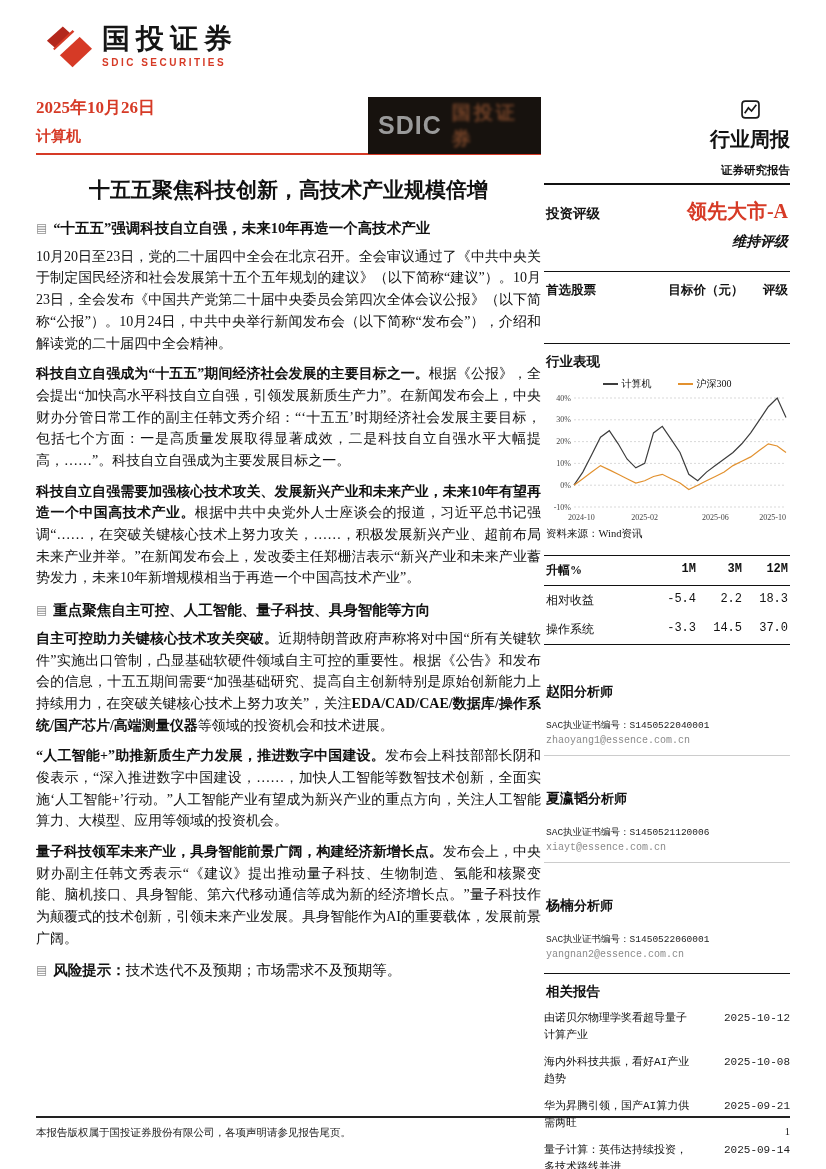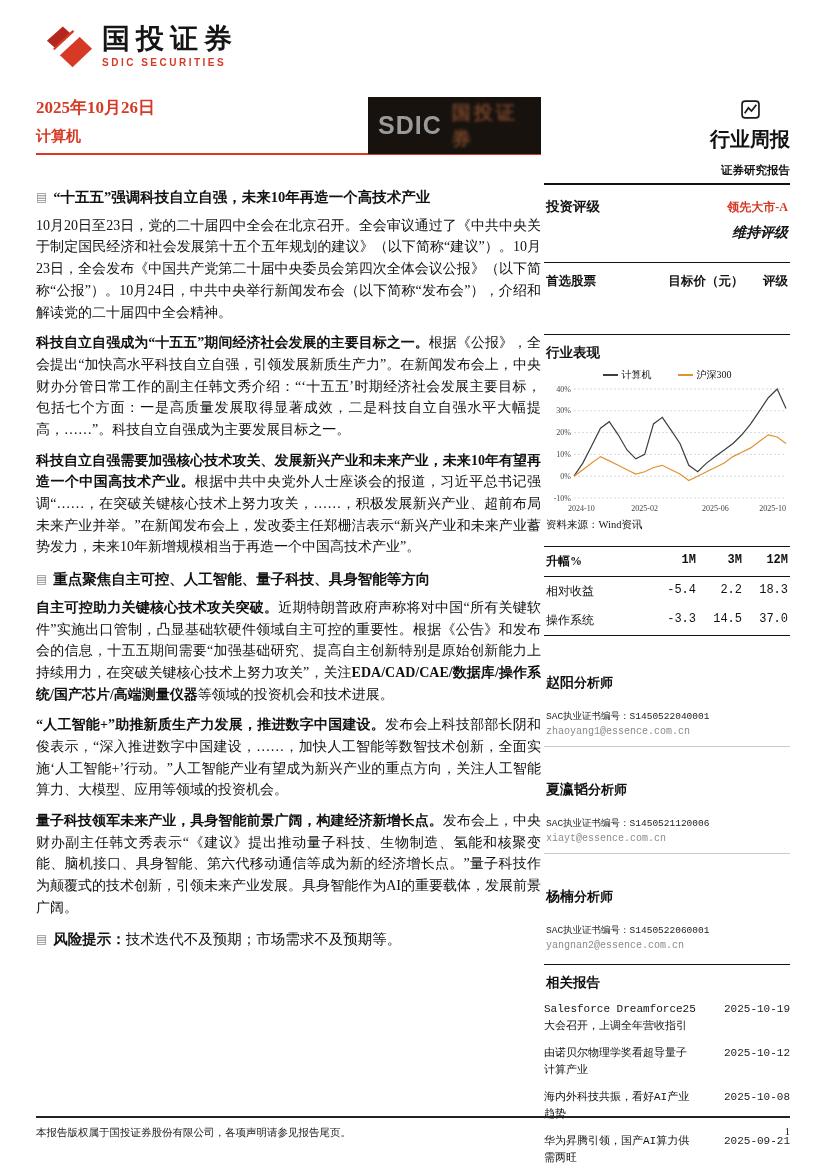--- a/index.html
+++ b/index.html
@@ -30,21 +30,21 @@
   .title{text-align:center;font-size:21px;font-weight:700;margin:0 0 14px 0;}
   .sec-h{font-size:14.5px;margin:11px 0 6px;display:flex;align-items:flex-start;gap:6px;line-height:1.5;}
   .bullet{color:#8f8f8f;font-size:12px;line-height:1.7;flex:0 0 auto;}
   .main p{font-size:14px;line-height:1.55;text-align:justify;margin:0 0 9px 0;}
 
   
   .sidebar{position:absolute;left:544px;top:183px;width:246px;font-size:12px;}
   .blk-rating{border-top:2px solid #111;padding:13px 2px 10px;}
   .rating-row{display:flex;justify-content:space-between;align-items:baseline;}
   .rating-label{font-size:13.5px;font-weight:700;}
-  .rating-value{font-size:12px;font-weight:700;color:#d63a26;}
+  .rating-value{font-size:20px;font-weight:700;color:#d63a26;}
   .rating-maintain{text-align:right;font-size:14px;font-weight:700;font-style:italic;margin-top:8px;}
   .blk-stocks{border-top:1px solid #111;margin-top:10px;padding:10px 2px 0;}
   .stocks-head{display:flex;font-weight:700;font-size:12.5px;}
   .stocks-head .s0{flex:1;text-align:left;}
   .stocks-head .s1{width:88px;text-align:center;}
   .stocks-head .s2{width:38px;text-align:right;}
   .stocks-space{height:44px;}
   .blk-perf{border-top:1px solid #111;padding:9px 0 4px;}
   .perf-title{font-weight:700;font-size:13.5px;margin-bottom:6px;padding-left:2px;}
   .legend{display:flex;justify-content:center;gap:26px;font-size:10px;align-items:center;margin-bottom:2px;}
@@ -105,20 +105,21 @@
   <div class="report-type">
     <svg width="19" height="19" viewBox="0 0 18 18">
       <rect x="1" y="1" width="16" height="16" rx="3" fill="none" stroke="#1a1a1a" stroke-width="1.6"></rect>
       <polyline points="3.5,12.5 7,7.5 10,10.5 14.5,4.5" fill="none" stroke="#1a1a1a" stroke-width="1.6"></polyline>
     </svg>
     <span>行业周报</span>
   </div>
   <div class="report-cat">证券研究报告</div>
 
   <div class="main">
+    <h1 class="title">十五五聚焦科技创新，高技术产业规模倍增</h1>
     <div>
         <section class="sec">
           <div class="sec-h">
             <span class="bullet">▤</span>
             <span class="sec-ht"><span class="b">“十五五”强调科技自立自强，未来10年再造一个高技术产业</span></span>
           </div>
           <p><span>10月20日至23日，党的二十届四中全会在北京召开。全会审议通过了《中共中央关于制定国民经济和社会发展第十五个五年规划的建议》（以下简称“建议”）。10月23日，全会发布《中国共产党第二十届中央委员会第四次全体会议公报》（以下简称“公报”）。10月24日，中共中央举行新闻发布会（以下简称“发布会”），介绍和解读党的二十届四中全会精神。</span></p>
           <p><span class="b">科技自立自强成为“十五五”期间经济社会发展的主要目标之一。</span><span>根据《公报》，全会提出“加快高水平科技自立自强，引领发展新质生产力”。在新闻发布会上，中央财办分管日常工作的副主任韩文秀介绍：“‘十五五’时期经济社会发展主要目标，包括七个方面：一是高质量发展取得显著成效，二是科技自立自强水平大幅提高，……”。科技自立自强成为主要发展目标之一。</span></p>
           <p><span class="b">科技自立自强需要加强核心技术攻关、发展新兴产业和未来产业，未来10年有望再造一个中国高技术产业。</span><span>根据中共中央党外人士座谈会的报道，习近平总书记强调“……，在突破关键核心技术上努力攻关，……，积极发展新兴产业、超前布局未来产业并举。”在新闻发布会上，发改委主任郑栅洁表示“新兴产业和未来产业蓄势发力，未来10年新增规模相当于再造一个中国高技术产业”。</span></p>
         </section>
@@ -239,24 +240,20 @@
           </div>
           <div class="an-cert mono">SAC执业证书编号：S1450522060001</div>
           <div class="an-email mono">yangnan2@essence.com.cn</div>
         </div>
       </div>
 
     <div class="blk-related">
       <div class="rel-title">相关报告</div>
       <div>
           <div class="rel-item mono">
-            <span class="t">Salesforce Dreamforce25大会召开，上调全年营收指引</span>
-            <span class="d">2025-10-19</span>
-          </div>
-          <div class="rel-item mono">
             <span class="t">由诺贝尔物理学奖看超导量子计算产业</span>
             <span class="d">2025-10-12</span>
           </div>
           <div class="rel-item mono">
             <span class="t">海内外科技共振，看好AI产业趋势</span>
             <span class="d">2025-10-08</span>
           </div>
           <div class="rel-item mono">
             <span class="t">华为昇腾引领，国产AI算力供需两旺</span>
             <span class="d">2025-09-21</span>

